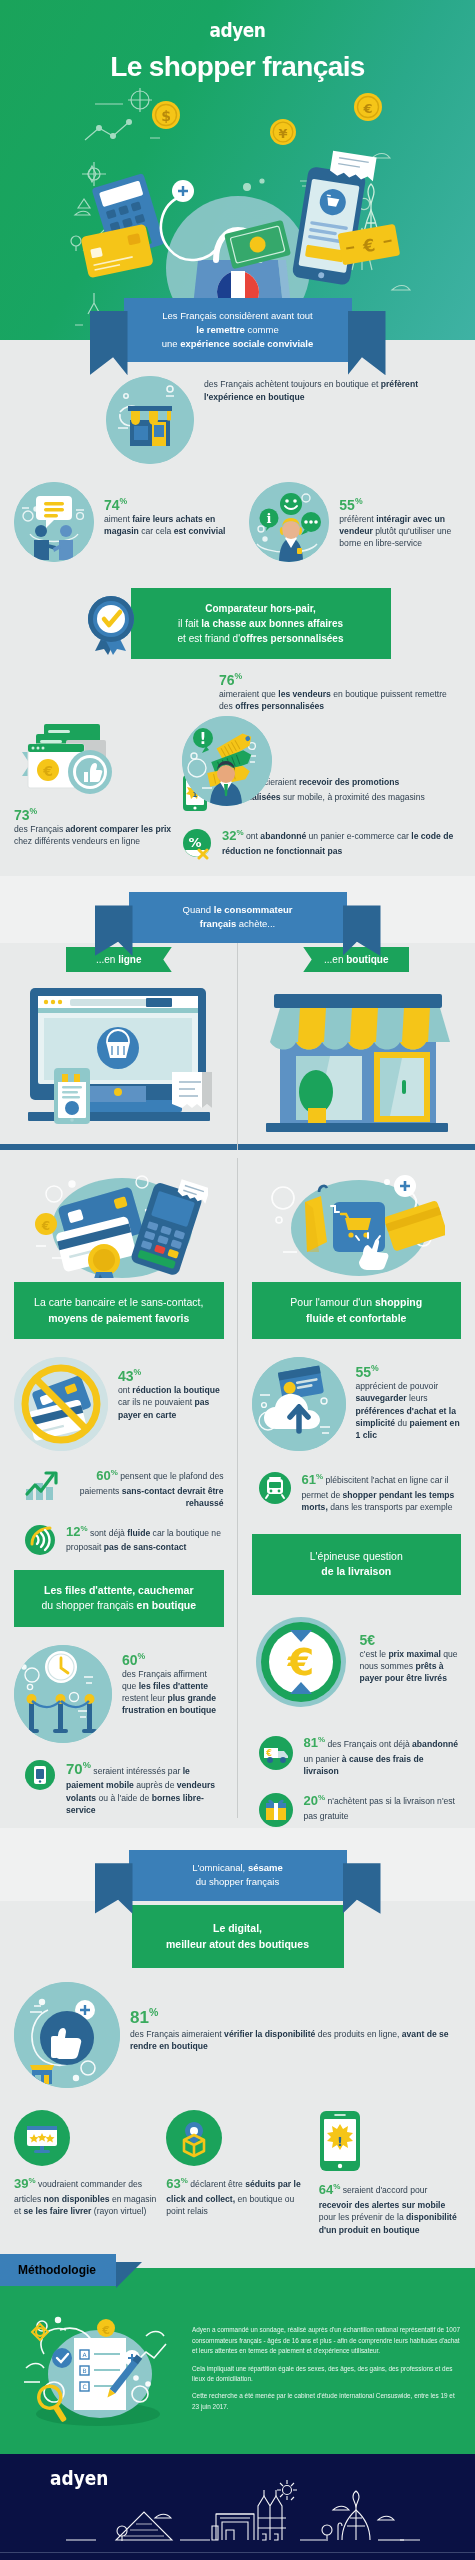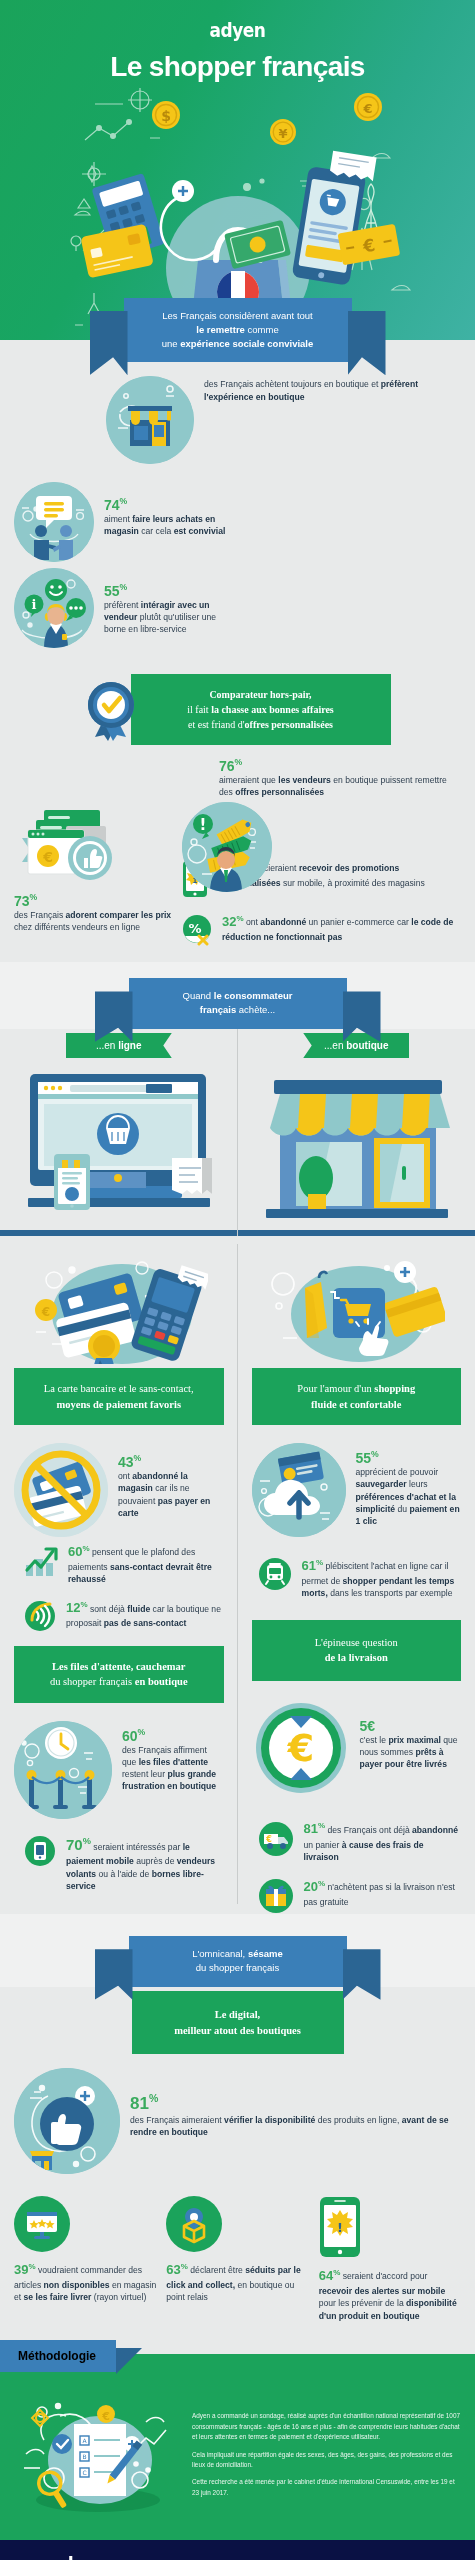--- a/index.html
+++ b/index.html
@@ -61,21 +61,21 @@
   .ribbon b { font-weight: 700; }
   .ribbon::before, .ribbon::after {
     content: ""; position: absolute; top: 13px; width: 38px; height: 100%;
     background: #2b6593; z-index: -1;
   }
   .ribbon::before { left: -34px; clip-path: polygon(0 0, 100% 0, 100% 100%, 62% 72%, 0 100%); }
   .ribbon::after  { right: -34px; clip-path: polygon(0 0, 100% 0, 100% 100%, 38% 72%, 0 100%); }
 
   .greenbanner {
     background: #1ba35b; color: #fff; text-align: center;
-    padding: 13px 18px; font-size: 10px; line-height: 1.5; font-family: Liberation Serif, serif;
+    padding: 13px 18px; font-size: 10px; line-height: 1.5;
   }
   .greenbanner b { font-weight: 700; }
 
   .chev-tag {
     background: #1ba35b; color: #fff; font-size: 10px; font-weight: 400;
     padding: 7px 6px; text-align: center; position: relative; width: 106px;
   }
   .chev-tag b { font-weight: 700; }
   .chev-tag.left  { clip-path: polygon(0 0, 100% 0, 100% 100%, 0 100%, 8% 50%); }
   .chev-tag.right { clip-path: polygon(0 0, 100% 0, 92% 50%, 100% 100%, 0 100%); }
@@ -308,21 +308,21 @@
               <path d="M61 34h4v10a4.5 5 0 0 1-4 0z"></path>
             </g>
           <rect x="22" y="30" width="44" height="5" fill="#2b6593"></rect>
         </svg>
       </div>
       <div class="body" style="padding-top:2px;">
         <div class="txt">des Français achètent toujours en boutique et <b>préfèrent l'expérience en boutique</b></div>
       </div>
     </div>
 
-    <div style="display:flex;gap:6px;margin-top:18px;flex-direction:column;">
+    <div style="display:flex;gap:6px;margin-top:18px;">
       <div class="stat" style="width:52%;">
         <div class="circle-ill" style="width:80px;height:80px;">
           <svg width="80" height="80" viewBox="0 0 80 80">
             <circle cx="40" cy="40" r="40" fill="#8fc8ca"></circle>
             <g stroke="#fff" stroke-width="1.4" fill="none" opacity="0.8">
               <circle cx="14" cy="34" r="5"></circle>
                 <circle cx="66" cy="34" r="3.4"></circle>
               <path d="M8 26h7M62 28h8"></path>
                 <circle cx="22" cy="27" r="2" fill="#fff"></circle>
               <path d="M16 52c6 10 42 10 48 0"></path>
@@ -716,25 +716,25 @@
                 <rect x="16" y="48" width="54" height="30" rx="4" fill="#fff"></rect>
                 <rect x="16" y="54" width="54" height="8" fill="#2b6593"></rect>
                 <path d="M24 70h24" stroke="#cfe2e4" stroke-width="2.4"></path>
               </g>
               <circle cx="47" cy="47" r="36" fill="none" stroke="#f5c518" stroke-width="7"></circle>
               <path d="M22 22l50 50" stroke="#f5c518" stroke-width="7" stroke-linecap="round"></path>
             </svg>
           </div>
           <div class="body" style="padding-top:10px;">
             <div class="mid pct"><span>43</span><span class="sym">%</span></div>
-            <div class="txt">ont <b>abandonné la magasin</b> car ils ne pouvaient <b>pas payer en carte</b></div>
-          </div>
-        </div>
-
-        <div class="stat" style="margin-top:4px;padding-left:10px;">
+            <div class="txt">ont <b>réduction la boutique</b> car ils ne pouvaient <b>pas payer en carte</b></div>
+          </div>
+        </div>
+
+        <div class="stat" style="margin-top:14px;padding-left:10px;text-align:right;">
           <svg width="34" height="34" viewBox="0 0 34 34" style="flex:0 0 auto;margin-top:2px;">
             <rect x="2" y="22" width="7" height="11" fill="#8fc8ca"></rect>
             <rect x="12" y="16" width="7" height="17" fill="#8fc8ca"></rect>
             <rect x="22" y="20" width="7" height="13" fill="#8fc8ca"></rect>
             <path d="M3 27l8-9 6 6 12-16" stroke="#1ba35b" stroke-width="3.2" fill="none" stroke-linecap="round" stroke-linejoin="round"></path>
             <path d="M22 6h10v10" stroke="#1ba35b" stroke-width="3.2" fill="none" stroke-linecap="round" stroke-linejoin="round"></path>
           </svg>
           <div class="txt" style="padding-top:1px;">
             <span class="pct" style="font-size:13px;"><span>60</span><span class="sym">%</span></span>
             <span>pensent que le plafond des paiements <b>sans-contact devrait être rehaussé</b></span>

